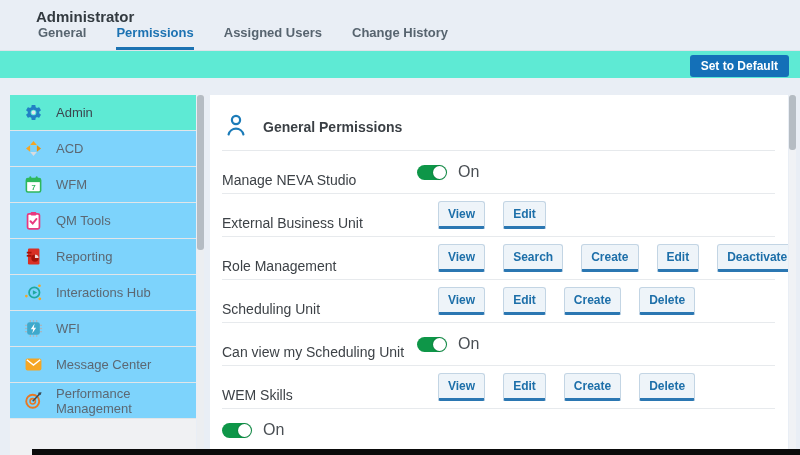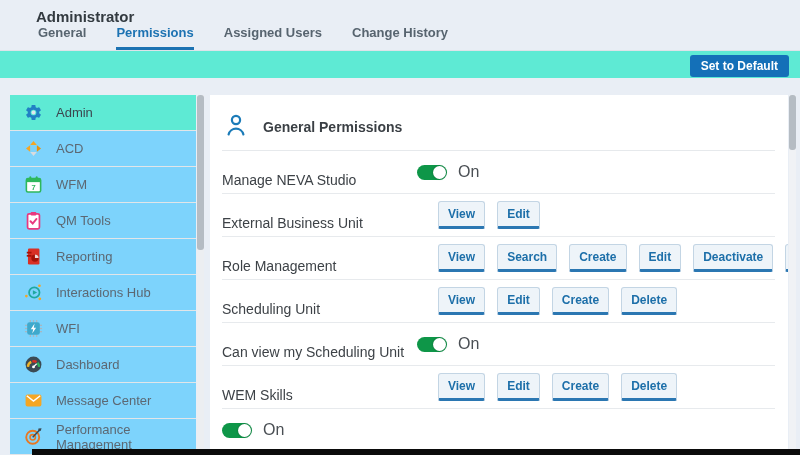--- a/index.html
+++ b/index.html
@@ -47,21 +47,21 @@
   .gp-title { font-size:14px; font-weight:bold; color:#3a3f44; }
 
   .perm-row { height:43px; display:flex; align-items:center; margin:0 13px 0 12px; border-bottom:1px solid #e7eaed; }
   .perm-label { width:195px; flex:none; font-size:14px; color:#3d4247;margin-top:16px; }
 
   .toggle { width:30px; height:15px; border-radius:8px; background:#0e9648; position:relative; flex:none; cursor:pointer; }
   .toggle::after { content:''; position:absolute; right:1px; top:1px; width:13px; height:13px;
     background:#fff; border-radius:50%; box-shadow:0 0 2px rgba(0,0,0,.35); }
   .toggle-state { margin-left:11px; font-size:16px; color:#4a4f54; }
 
-  .btn-group { display:flex; gap:12px;padding-left:21px; }
+  .btn-group { display:flex; gap:18px;padding-left:21px; }
   .perm-btn { background:#eef4f9; border:1px solid #c3d5e4; border-bottom:3px solid #2b77b2;
     border-radius:3px 3px 2px 2px; color:#1d6fa9; font-weight:bold; font-size:12px;
     padding:5px 9px; font-family:inherit; cursor:pointer; white-space:nowrap; }
 
   .main-scroll { position:absolute; top:95px; left:789px; width:7px; bottom:0; background:#f0f2f5; }
   .main-scroll .thumb { position:absolute; top:0; left:0; width:7px; height:55px; background:#b5bcc3; border-radius:3px; }
 
   .black-bar { position:absolute; left:32px; right:0; bottom:0; height:6px; background:#0b0b0b; z-index:20; }
 </style>
 </head>
@@ -170,33 +170,20 @@
           </g>
           <rect x="4" y="4" width="16" height="16" rx="3" fill="#3fa9cc"></rect>
           <path d="M13.4 5.8L8.6 13h3l-1.2 5.2 4.9-7.2h-3z" fill="#fff"></path>
         </svg>
       </span>
       <span>WFI</span>
     </div>
     <div class="side-item">
       <span class="side-icon">
         <svg viewBox="0 0 24 24">
-          <circle cx="12" cy="12" r="10" fill="#3b4a54"></circle>
-          <path d="M5 15a7 7 0 0 1 4.2-6.4" fill="none" stroke="#f0b429" stroke-width="3"></path>
-          <path d="M10.5 8.3a7 7 0 0 1 5.3.5" fill="none" stroke="#d93025" stroke-width="3"></path>
-          <path d="M17 9.8a7 7 0 0 1 2 5.2" fill="none" stroke="#2eb85c" stroke-width="3"></path>
-          <circle cx="12" cy="15" r="1.8" fill="#fff"></circle>
-          <line x1="12" y1="15" x2="16" y2="11" stroke="#fff" stroke-width="1.6"></line>
-        </svg>
-      </span>
-      <span>Dashboard</span>
-    </div>
-    <div class="side-item">
-      <span class="side-icon">
-        <svg viewBox="0 0 24 24">
           <rect x="2" y="4.5" width="20" height="15" rx="2.5" fill="#f5a623"></rect>
           <path d="M3.5 6l8.5 6.8L20.5 6" fill="none" stroke="#fff" stroke-width="1.8"></path>
         </svg>
       </span>
       <span>Message Center</span>
     </div>
     <div class="side-item">
       <span class="side-icon">
         <svg viewBox="0 0 24 24">
           <circle cx="11" cy="13" r="8.2" fill="none" stroke="#e87722" stroke-width="2.4"></circle>

